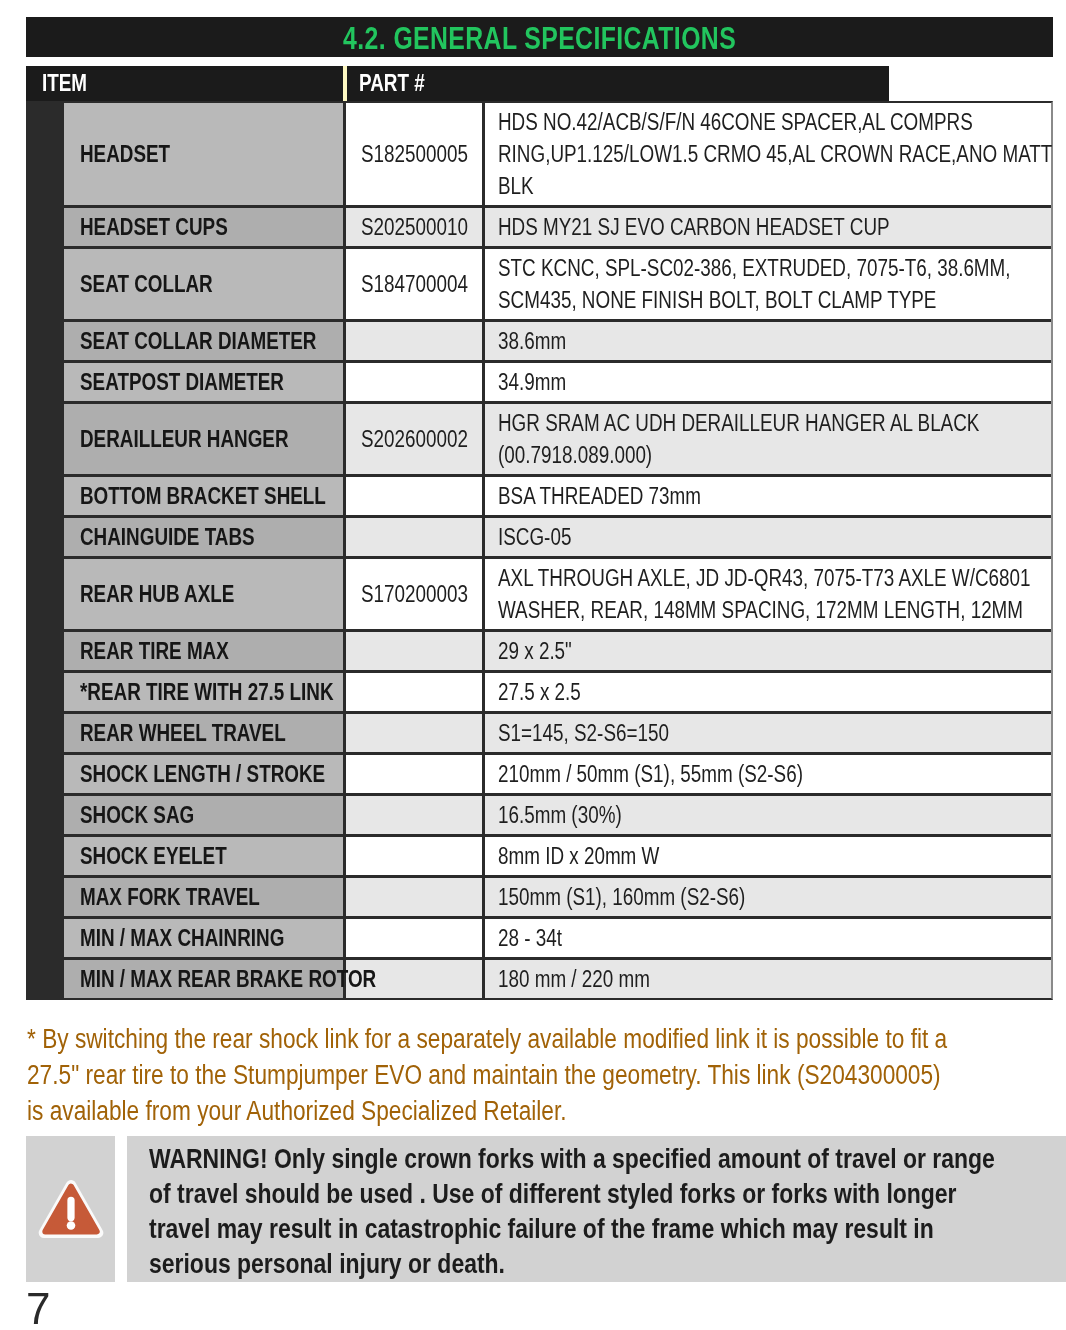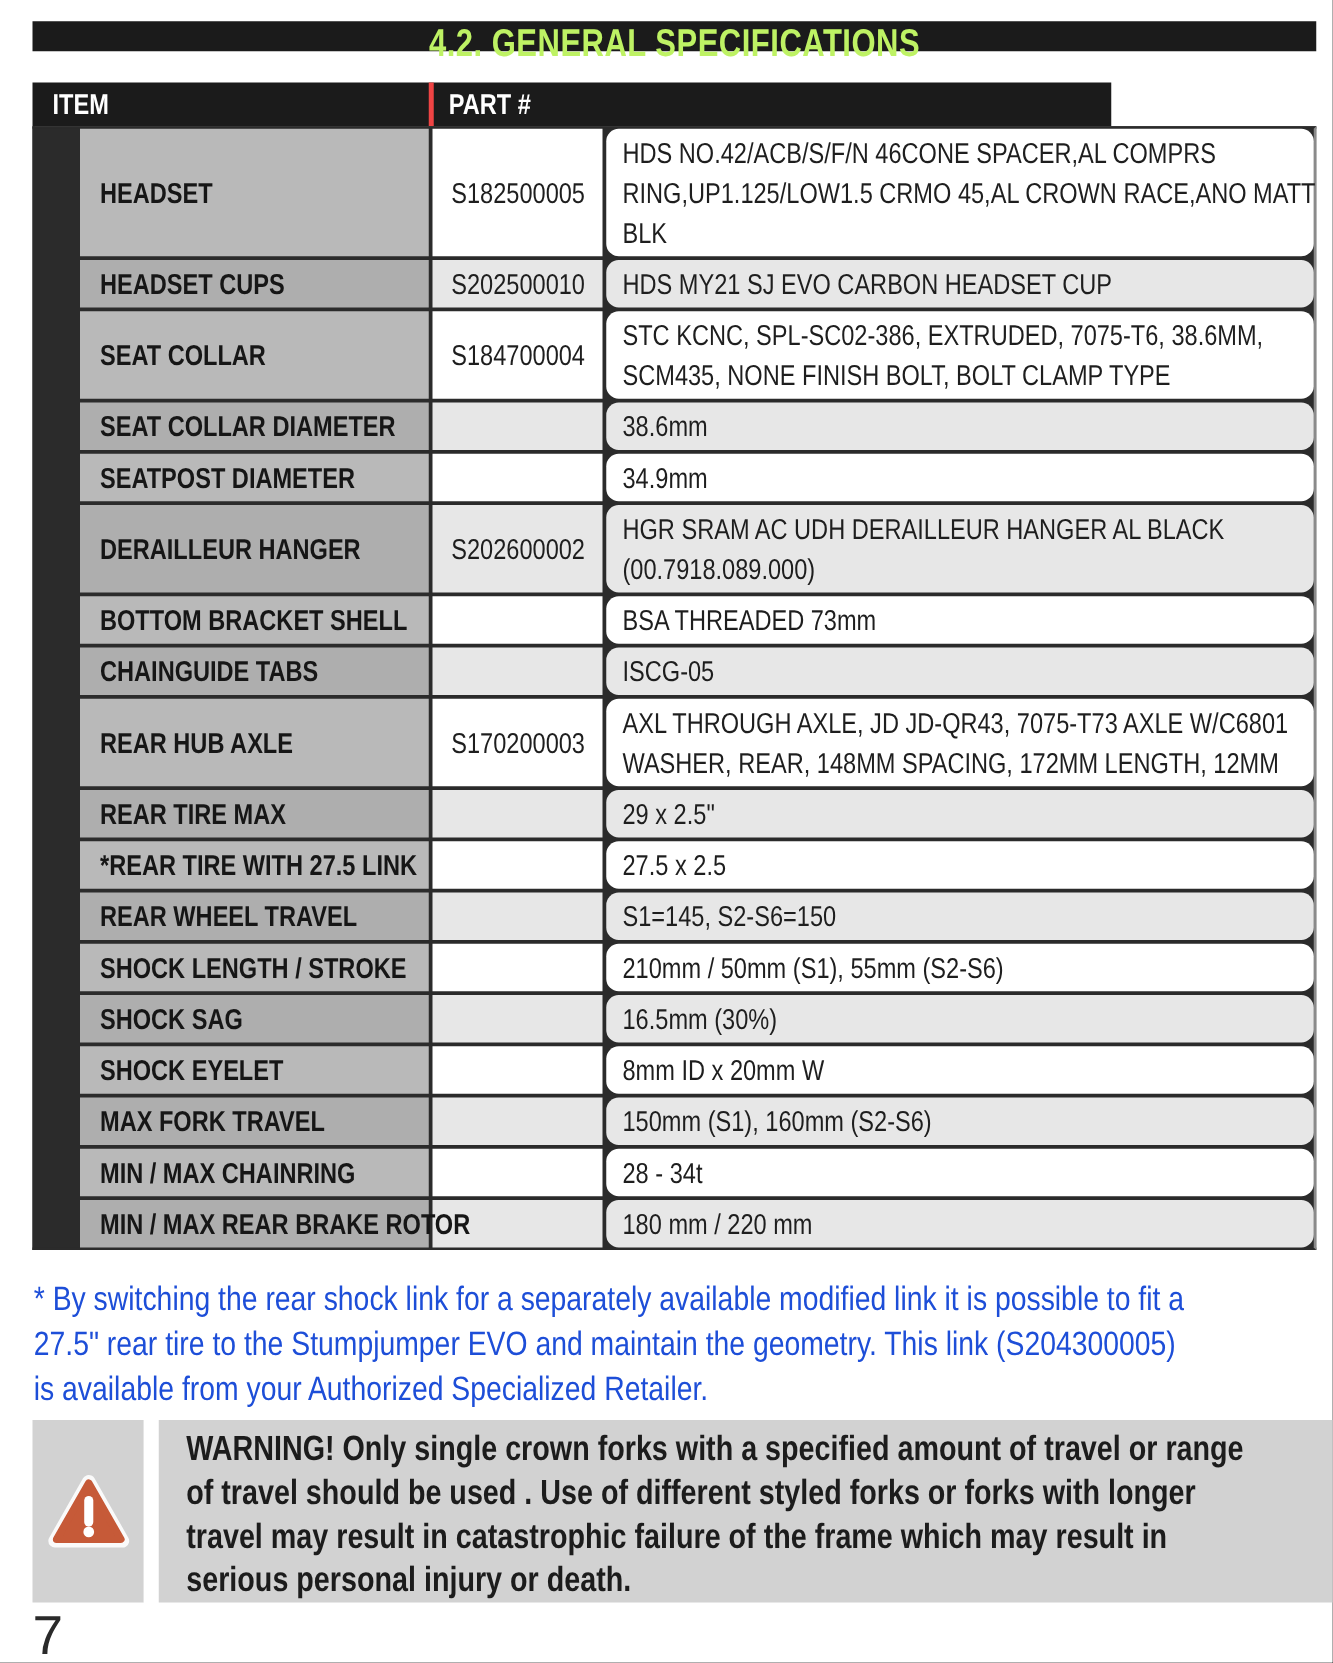--- a/index.html
+++ b/index.html
@@ -13,58 +13,58 @@
   }
   .page{position:absolute;left:0;top:0;width:1066px;height:1330px;background:#fff;}
 
   
   .cnd{display:inline-block;transform:scaleX(0.82);transform-origin:left center;white-space:pre;}
   .cnd-c{display:inline-block;transform:scaleX(0.80);transform-origin:center center;white-space:pre;}
   .cnd-tl{display:inline-block;transform:scaleX(0.84);transform-origin:left top;white-space:pre;}
 
   
   .title-bar{
-    position:absolute;left:26px;top:17px;width:1027px;height:24px;
-    background:#1b1b1b;color:#bef264;
-    display:flex;align-items:flex-start;justify-content:center;
+    position:absolute;left:26px;top:17px;width:1027px;height:40px;
+    background:#1b1b1b;color:#22c55e;
+    display:flex;align-items:flex-end;justify-content:center;
   }
   .title-bar span{font-size:31px;font-weight:bold;letter-spacing:0.5px;}
 
   
   .thead{
     position:absolute;left:26px;top:66px;width:863px;height:35px;
     display:grid;grid-template-columns:317px 138px 572px;
     background:#1b1b1b;color:#ffffff;
   }
   .th{display:flex;align-items:center;font-size:23px;font-weight:bold;}
   .th-item{padding-left:16px;}
-  .th-part,.th-spec{border-left:4px solid #ef4444;padding-left:12px;}
+  .th-part,.th-spec{border-left:4px solid #fef9c3;padding-left:12px;}
 
   
   .tbody{
     position:absolute;left:26px;top:101px;width:1027px;
     box-sizing:border-box;
     border:2px solid #2b2b2b;border-right:2px solid #8a8a8a;
     background:#2b2b2b;
     display:grid;grid-template-columns:315px 136px 566px;
     gap:3px;grid-auto-rows:minmax(38px,auto);
   }
   .cell{display:flex;align-items:center;font-size:23px;line-height:32px;padding-top:3px;padding-bottom:3px;}
   .cell-item{padding-left:16px;padding-right:6px;font-weight:bold;color:#161616;margin-left:36px;}
   .cell-part{padding-left:15px;padding-right:4px;}
-  .cell-spec{padding-left:13px;padding-right:6px;border-radius:10px;}
+  .cell-spec{padding-left:13px;padding-right:6px;}
   .bg-item-a{background:#b9b9b9;}
   .bg-item-b{background:#aeaeae;}
   .bg-white{background:#ffffff;}
   .bg-gray{background:#e7e7e7;}
 
   
   .footnote{
     position:absolute;left:27px;top:1021px;width:1030px;
-    font-size:27px;line-height:36px;color:#1d4ed8;
+    font-size:27px;line-height:36px;color:#a16207;
   }
 
   
   .warning{
     position:absolute;left:26px;top:1136px;width:1027px;height:146px;
     display:flex;
   }
   .warning-icon-cell{
     width:89px;height:146px;background:#d2d2d2;flex:0 0 89px;
     display:flex;align-items:center;justify-content:center;

